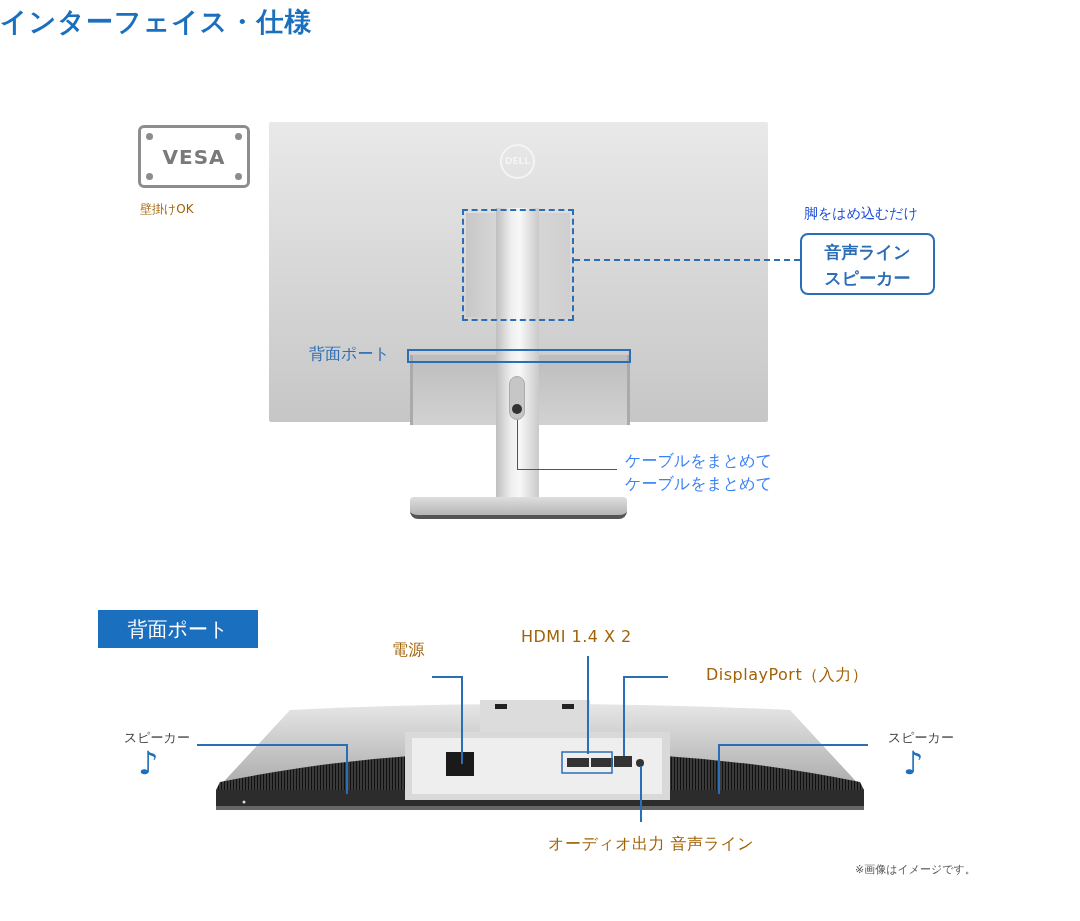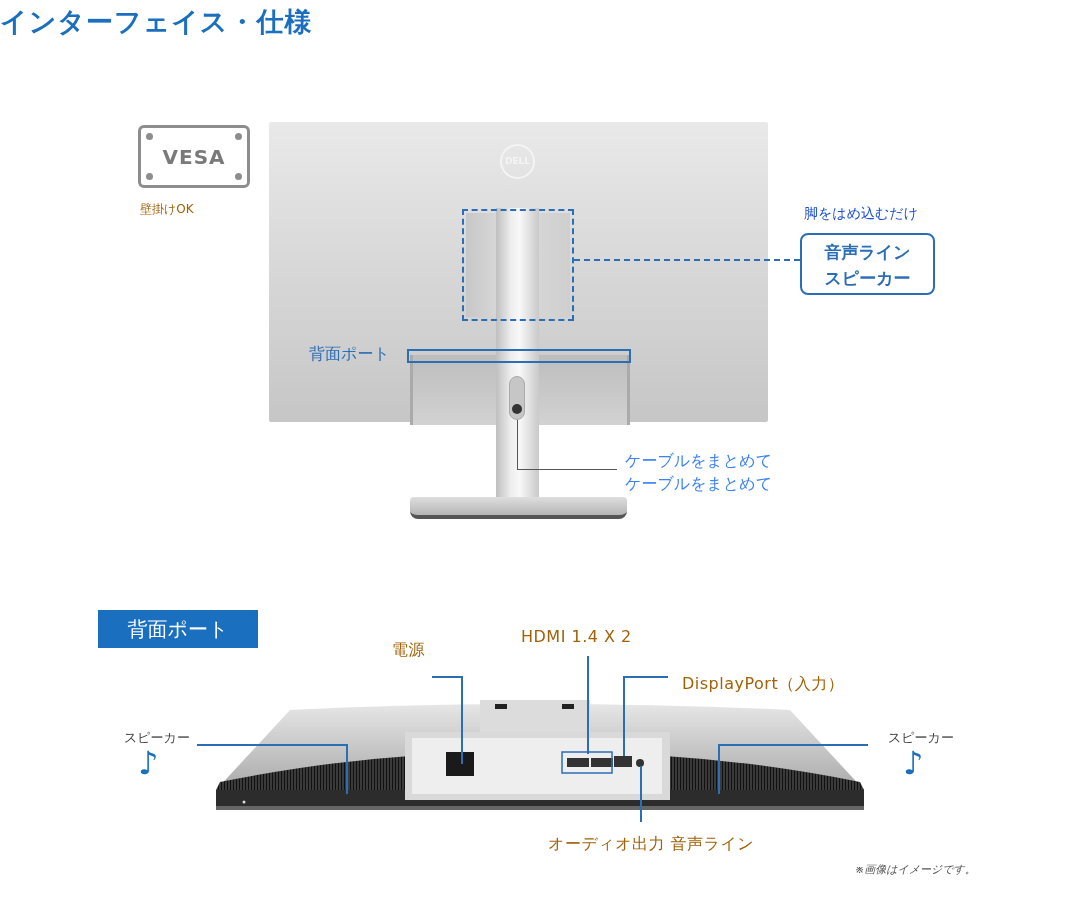--- a/index.html
+++ b/index.html
@@ -39,21 +39,21 @@
   .slot-line-h { left: 517px; top: 469px; width: 100px; height: 1px; background: #555; }
   .slot-caption { left: 625px; top: 449px; font-size: 16px; color: #3b82f6; line-height: 23px; }
 
   
   .section-badge { left: 98px; top: 610px; width: 160px; height: 38px; background: #1a6fbf; color: #fff; font-size: 20px; text-align: center; line-height: 38px; }
   .speaker-label { font-size: 13px; color: #444; }
   .note-icon { font-size: 32px; color: #1a6fbf; }
 
   .callout-line { background: #2c6eb6; }
   .lbl { font-size: 16px; color: #a16207; letter-spacing: 0.5px; }
-  .footnote { left: 855px; top: 862px; font-size: 11px; color: #555; font-style: italic; }
+  .footnote { left: 855px; top: 862px; font-size: 11px; color: #555; }
 </style>
 </head>
 <body>
 
 <div class="abs title">インターフェイス・仕様</div>
 
 <div class="abs vesa-box">
   <span class="vesa-dot" style="left:5px;top:5px;"></span>
   <span class="vesa-dot" style="right:5px;top:5px;"></span>
   <span class="vesa-dot" style="left:5px;bottom:5px;"></span>
@@ -136,21 +136,21 @@
 <div class="abs callout-line" style="left:623px;top:676px;width:45px;height:1.5px;"></div>
 <div class="abs callout-line" style="left:623px;top:676px;width:1.5px;height:80px;"></div>
 <div class="abs callout-line" style="left:640px;top:766px;width:1.5px;height:56px;"></div>
 <div class="abs callout-line" style="left:197px;top:744px;width:150px;height:1.5px;"></div>
 <div class="abs callout-line" style="left:346px;top:744px;width:1.5px;height:50px;"></div>
 <div class="abs callout-line" style="left:718px;top:744px;width:150px;height:1.5px;"></div>
 <div class="abs callout-line" style="left:718px;top:744px;width:1.5px;height:50px;"></div>
 
 <div class="abs lbl" style="left:392px;top:640px;">電源</div>
 <div class="abs lbl" style="left:521px;top:627px;">HDMI 1.4 X 2</div>
-<div class="abs lbl" style="left:682px;top:665px;margin-top:9px;">DisplayPort（入力）</div>
+<div class="abs lbl" style="left:706px;top:665px;">DisplayPort（入力）</div>
 <div class="abs lbl" style="left:548px;top:834px;">オーディオ出力 音声ライン</div>
 
 <div class="abs speaker-label" style="left:124px;top:729px;">スピーカー</div>
 <div class="abs note-icon" style="left:138px;top:744px;">♪</div>
 <div class="abs speaker-label" style="left:888px;top:729px;">スピーカー</div>
 <div class="abs note-icon" style="left:903px;top:744px;">♪</div>
 
 <div class="abs footnote">※画像はイメージです。</div>
 
 </body></html>

